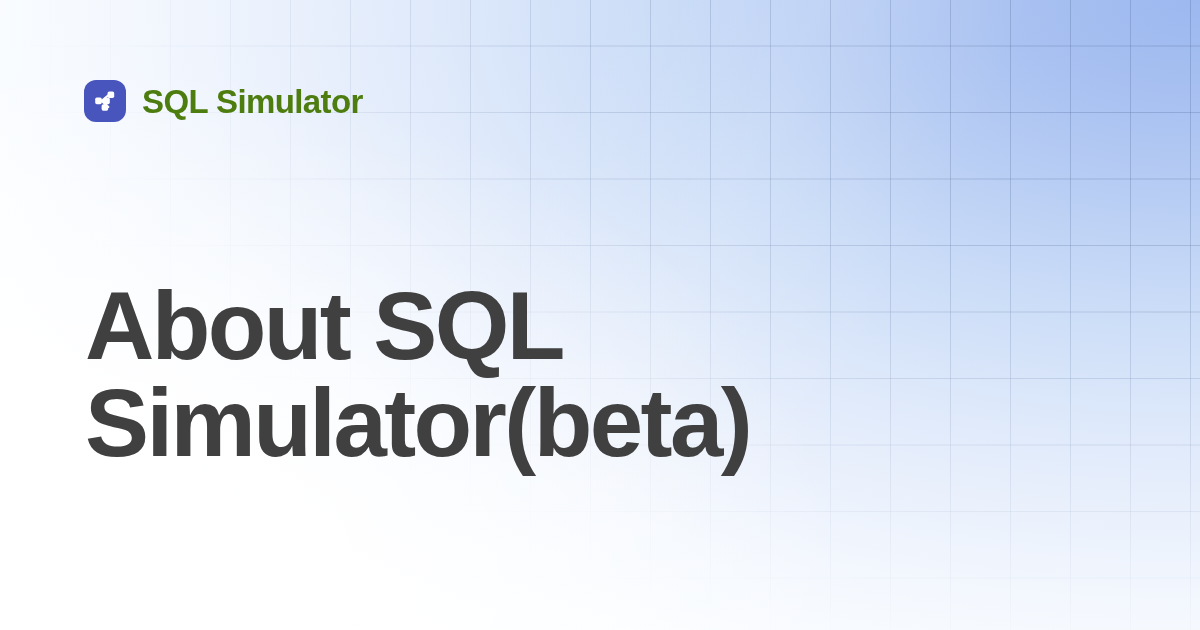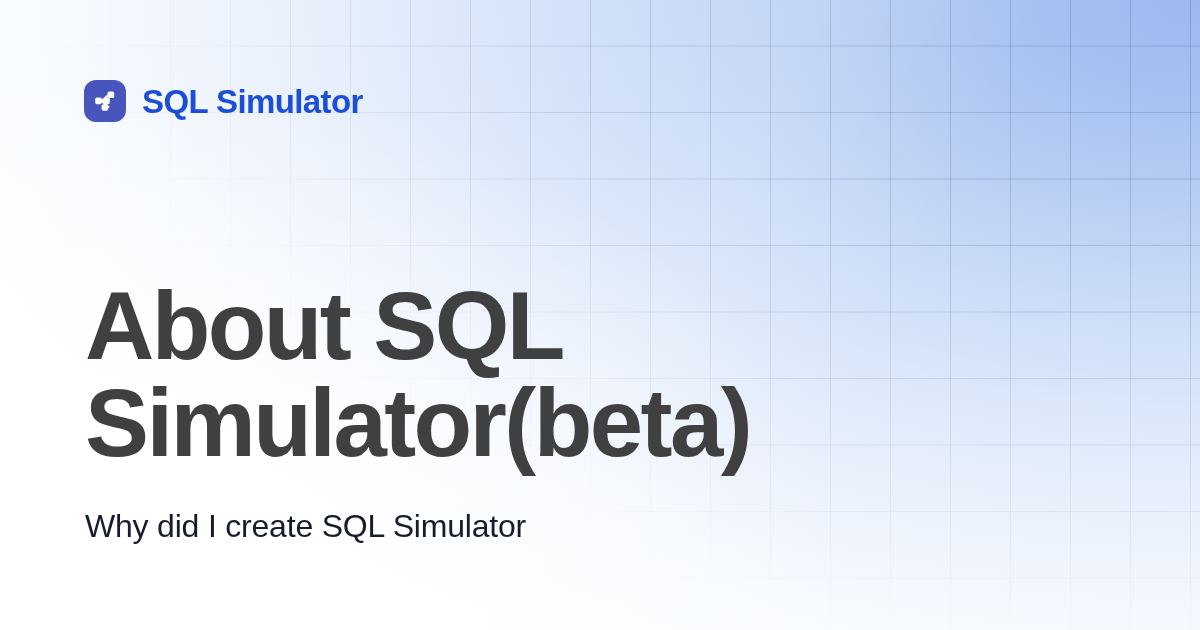--- a/index.html
+++ b/index.html
@@ -98,21 +98,21 @@
     display: flex;
     align-items: center;
     justify-content: center;
     flex: none;
   }
   .brand-badge svg { display: block; }
   .brand-name {
     font-size: 33px;
     font-weight: 700;
     letter-spacing: -0.6px;
-    color: #1d4ed8;
+    color: #4d7c0f;
     white-space: nowrap;
     line-height: 1;
   }
 
   
   .hero {
     position: absolute;
     left: 85px;
     top: 278px;
     width: 1020px;
@@ -160,16 +160,15 @@
           <rect x="11.2" y="9.6" width="6.6" height="6.6" rx="1.7" fill="#ffffff"></rect>
           <rect x="9.6" y="16.2" width="6.6" height="6.6" rx="1.7" fill="#ffffff"></rect>
         </svg>
       </span>
     </div>
     <div class="brand-name">SQL Simulator</div>
   </div>
 
   <div class="hero">
     <h1 class="hero-title">About SQL Simulator(beta)</h1>
-    <p class="hero-subtitle">Why did I create SQL Simulator</p>
   </div>
 
 </div>
 
 </body></html>

